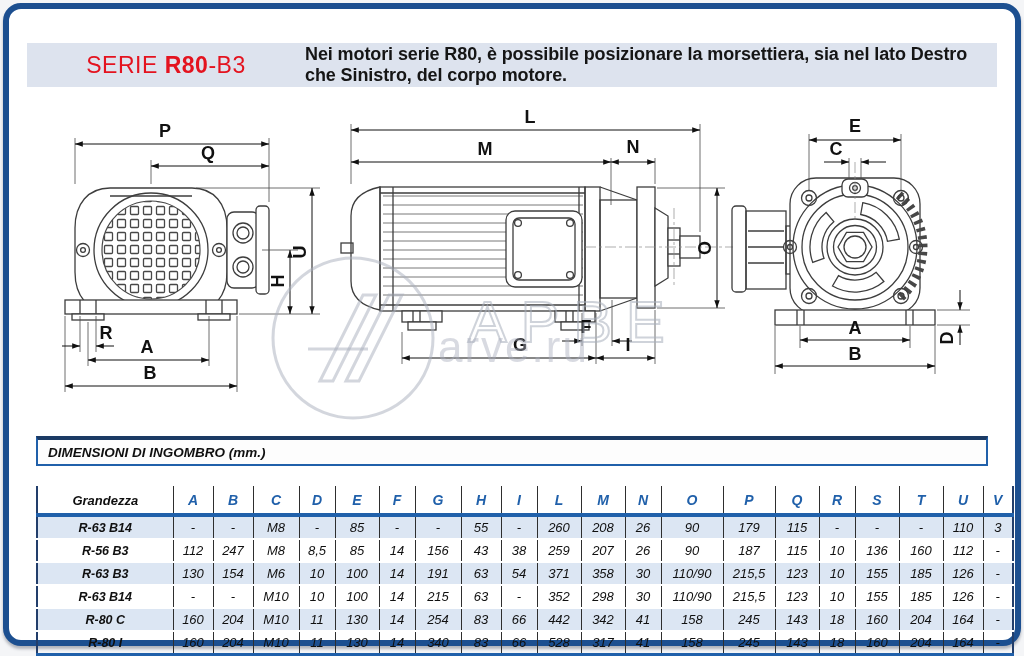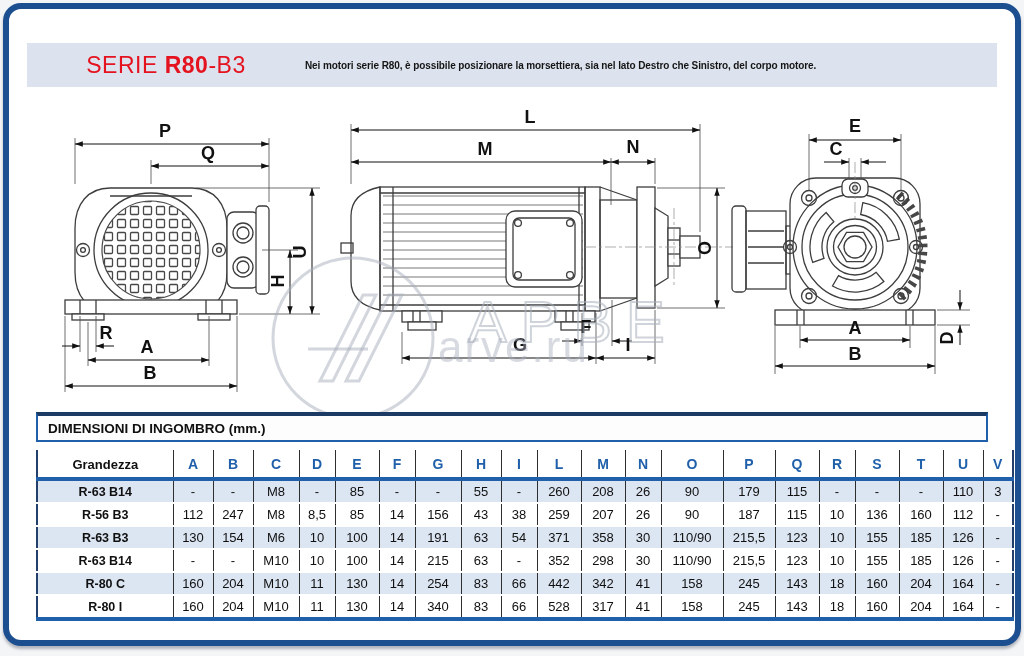--- a/index.html
+++ b/index.html
@@ -6,42 +6,42 @@
   body{width:1024px;height:656px;position:relative;background:#f4f5f7;
        font-family:"Liberation Sans",sans-serif;overflow:hidden;}
   .card{position:absolute;left:3px;top:3px;right:3px;bottom:10px;
         border:6px solid #1c4f90;border-radius:18px;background:#fff;
         box-shadow:0 3px 3px rgba(120,126,138,.55);}
   
   .band{position:absolute;left:27px;right:27px;top:43px;height:44px;
         background:#dde3ee;display:flex;align-items:center;}
   .series{width:278px;text-align:center;color:#e4131f;font-size:23px;letter-spacing:.5px;}
   .series b{font-weight:bold;}
-  .note{flex:1;font-size:10px;color:#151515;font-weight:bold;letter-spacing:-.1px;}
+  .note{flex:1;font-size:18px;color:#151515;font-weight:bold;letter-spacing:-.1px;}
   
   svg text{font-family:"Liberation Sans",sans-serif;font-weight:bold;font-size:18px;fill:#111;}
   .art{stroke:#3d3d3d;stroke-width:1.3;fill:none;}
   .artw{stroke:#3d3d3d;stroke-width:1.3;fill:#fff;}
   .thin{stroke:#555;stroke-width:.8;fill:none;}
   .ext{stroke:#4a4a4a;stroke-width:.8;fill:none;}
   .dim{stroke:#111;stroke-width:1;fill:none;}
   .cl{stroke:#8a8a8a;stroke-width:.7;fill:none;stroke-dasharray:11 3 3 3;}
   .drw{position:absolute;}
   
   .wm{position:absolute;left:0;top:0;width:1024px;height:656px;pointer-events:none;}
   .wm-logo{position:absolute;left:268px;top:253px;}
   .wm-big{position:absolute;left:468px;top:288px;font-size:58px;font-weight:normal;
           letter-spacing:14px;color:transparent;-webkit-text-stroke:2px rgba(168,174,188,.55);}
   .wm-url{position:absolute;left:438px;top:322px;font-size:44px;
           color:rgba(168,174,188,.45);letter-spacing:2px;}
   
-  .tablewrap{position:absolute;left:36px;top:412px;width:952px;}
+  .tablewrap{position:absolute;left:36px;top:436px;width:952px;font-style:italic;}
   .ttitle{border:2px solid #2060aa;border-top:4px solid #1b3a64;background:#fdfdfd;
           font-weight:bold;font-size:13.5px;color:#101010;padding:5px 10px 4px;}
-  .tablewrap table{border-collapse:collapse;table-layout:fixed;width:952px;margin-top:8px;
+  .tablewrap table{border-collapse:collapse;table-layout:fixed;width:952px;margin-top:20px;
           border-left:2px solid #223e6b;border-right:2px solid #223e6b;
           border-bottom:4px solid #2060aa;}
   .tablewrap th{font-size:14px;padding:6px 0 5px;background:#fff;
           border-bottom:4px solid #2060aa;text-align:center;}
   .tablewrap th.letter{color:#2060aa;}
   .tablewrap th.gcol{color:#101010;font-size:13px;}
   .tablewrap th:not(:first-child), .tablewrap td:not(:first-child){border-left:1.4px solid #2e2e2e;}
   .tablewrap td{font-size:13px;color:#101010;text-align:center;padding:3px 0;
           border-bottom:2px solid #fff;}
   .tablewrap tbody tr:first-child td{border-top:3px solid #fff;}

